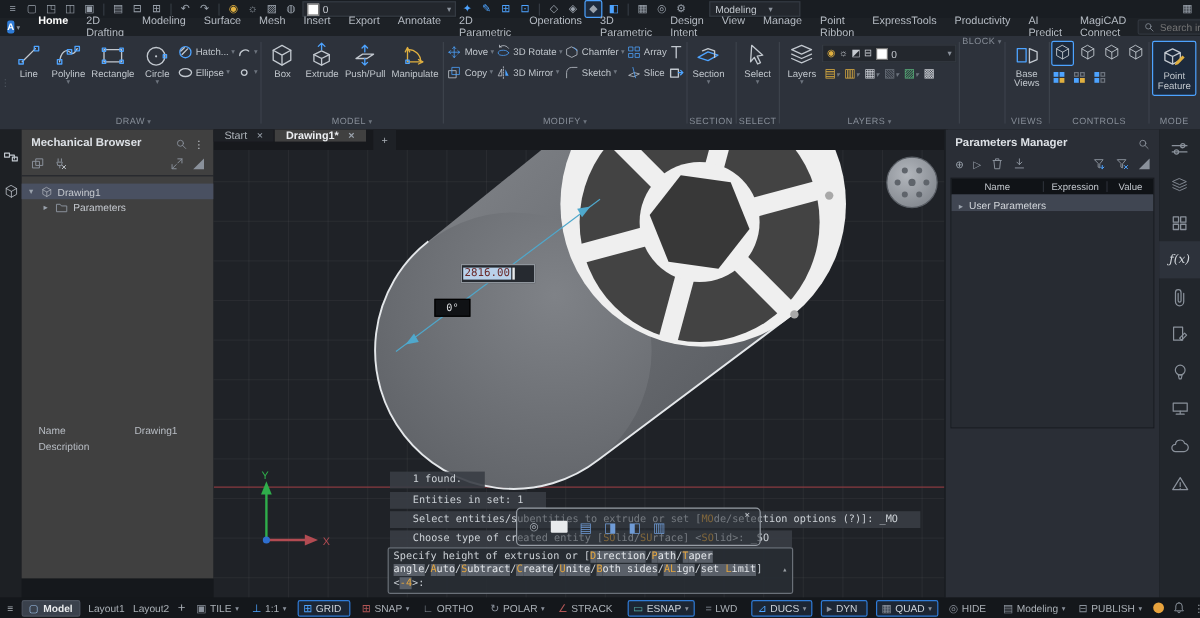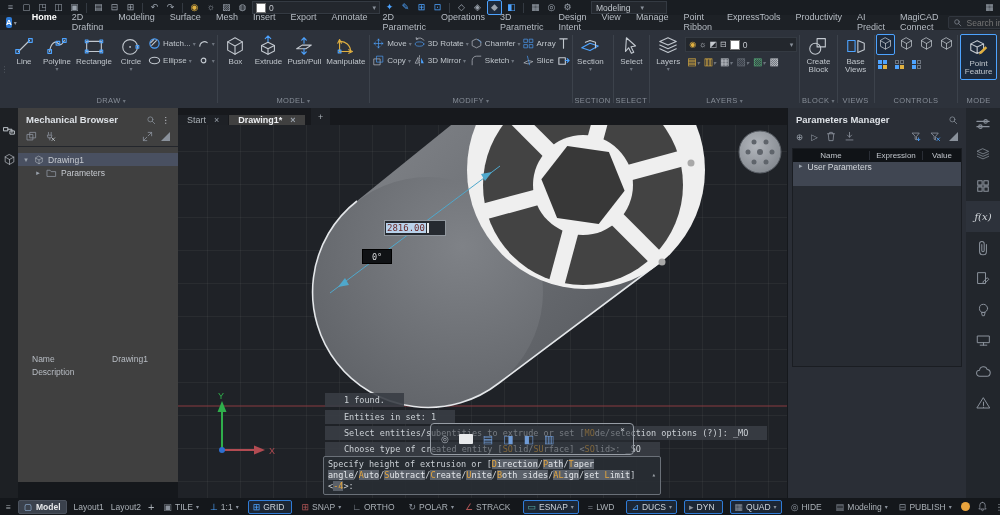--- a/index.html
+++ b/index.html
@@ -86,25 +86,25 @@
   .comp-h{display:flex;align-items:center;gap:5px;background:#3a4049;height:13px;padding:0 6px;color:#ccd1d7}
   .comp-r{display:flex;height:13px;align-items:center;padding:0 6px 0 14px;color:#b8bdc4}
   .comp-r b{font-weight:normal;width:80px}
   
   .rpanel{position:absolute;right:34px;top:108px;width:178px;bottom:17px;background:#2a2e36;border-left:1px solid #15181c;
           font-size:8.5px}
   .pm-table{margin:2px 4px 0;border:1px solid #1a1d22}
   .pm-thead{display:flex;background:#101317;color:#c0c5cb;font-size:8px;height:13px;align-items:center;text-align:center}
   .pm-thead div{border-right:1px solid #2a2e36}
   .pm-c1{width:76px}.pm-c2{width:52px}.pm-c3{flex:1;border-right:0!important}
-  .pm-row{display:flex;align-items:flex-start;gap:5px;background:#404652;height:24px;padding:0 6px;color:#d3d7dc}
+  .pm-row{display:flex;align-items:flex-end;gap:5px;background:#404652;height:14px;padding:0 6px;color:#d3d7dc}
   .pm-rest{height:180px;background:#272b32}
   
   .doctabs{position:absolute;left:178px;top:108px;width:612px;height:17px;background:#17191d;display:flex;
-           align-items:flex-end;font-size:9px}
+           align-items:flex-start;font-size:9px}
   .dtab{display:flex;align-items:center;gap:8px;padding:0 9px;color:#aab0b6;background:#1e2126;margin-right:1px}
   .dtab.active{background:#404040;color:#eceef1;font-weight:bold}
   .dtab .x{color:#9aa2ac;font-size:9px}
   .dplus{display:flex;align-items:center;padding:0 7px;color:#aab0b6;background:#1e2126}
   .vp{position:absolute;left:178px;top:125px;width:612px;height:373px;background-color:#1f2227;overflow:hidden;
       background-image:linear-gradient(rgba(255,255,255,.045) 1px,transparent 1px),
                        linear-gradient(90deg,rgba(255,255,255,.045) 1px,transparent 1px);
       background-size:33px 33px;background-position:-4px -7px}
   .scene{position:absolute;left:0;top:0}
   .dimbox{position:absolute;left:206px;top:95px;width:58px;height:14px;background:#262a30;border:1px solid #8f959c;
@@ -491,29 +491,20 @@
             <span class="lgl" style="color:#58b07a">▨<i class="scar">▾</i></span>
             <span class="lgl">▩</span>
           </div>
         </div>
       </div>
       <div class="rlabel"><span>LAYERS</span><span class="gcaret">▾</span></div>
     </div>
     <div class="rsep"></div>
 
     <div class="rgroup">
-      <div class="rbody">
-        <div class="bigbtn" style="max-width:36px">
-          <svg viewBox="0 0 24 24">
-              <circle cx="9" cy="15" r="6" class="st"></circle>
-              <rect x="11" y="4" width="9" height="9" class="st"></rect>
-            </svg>
-          <span>Create Block</span>
-        </div>
-      </div>
       <div class="rlabel"><span>BLOCK</span><span class="gcaret">▾</span></div>
     </div>
     <div class="rsep"></div>
 
     <div class="rgroup">
       <div class="rbody">
         <div class="bigbtn" style="max-width:34px">
           <svg viewBox="0 0 24 24">
               <rect x="3" y="6" width="8" height="12" class="st stb"></rect>
               <path d="M14 6 21 9v7l-7 3z" class="st"></path>

